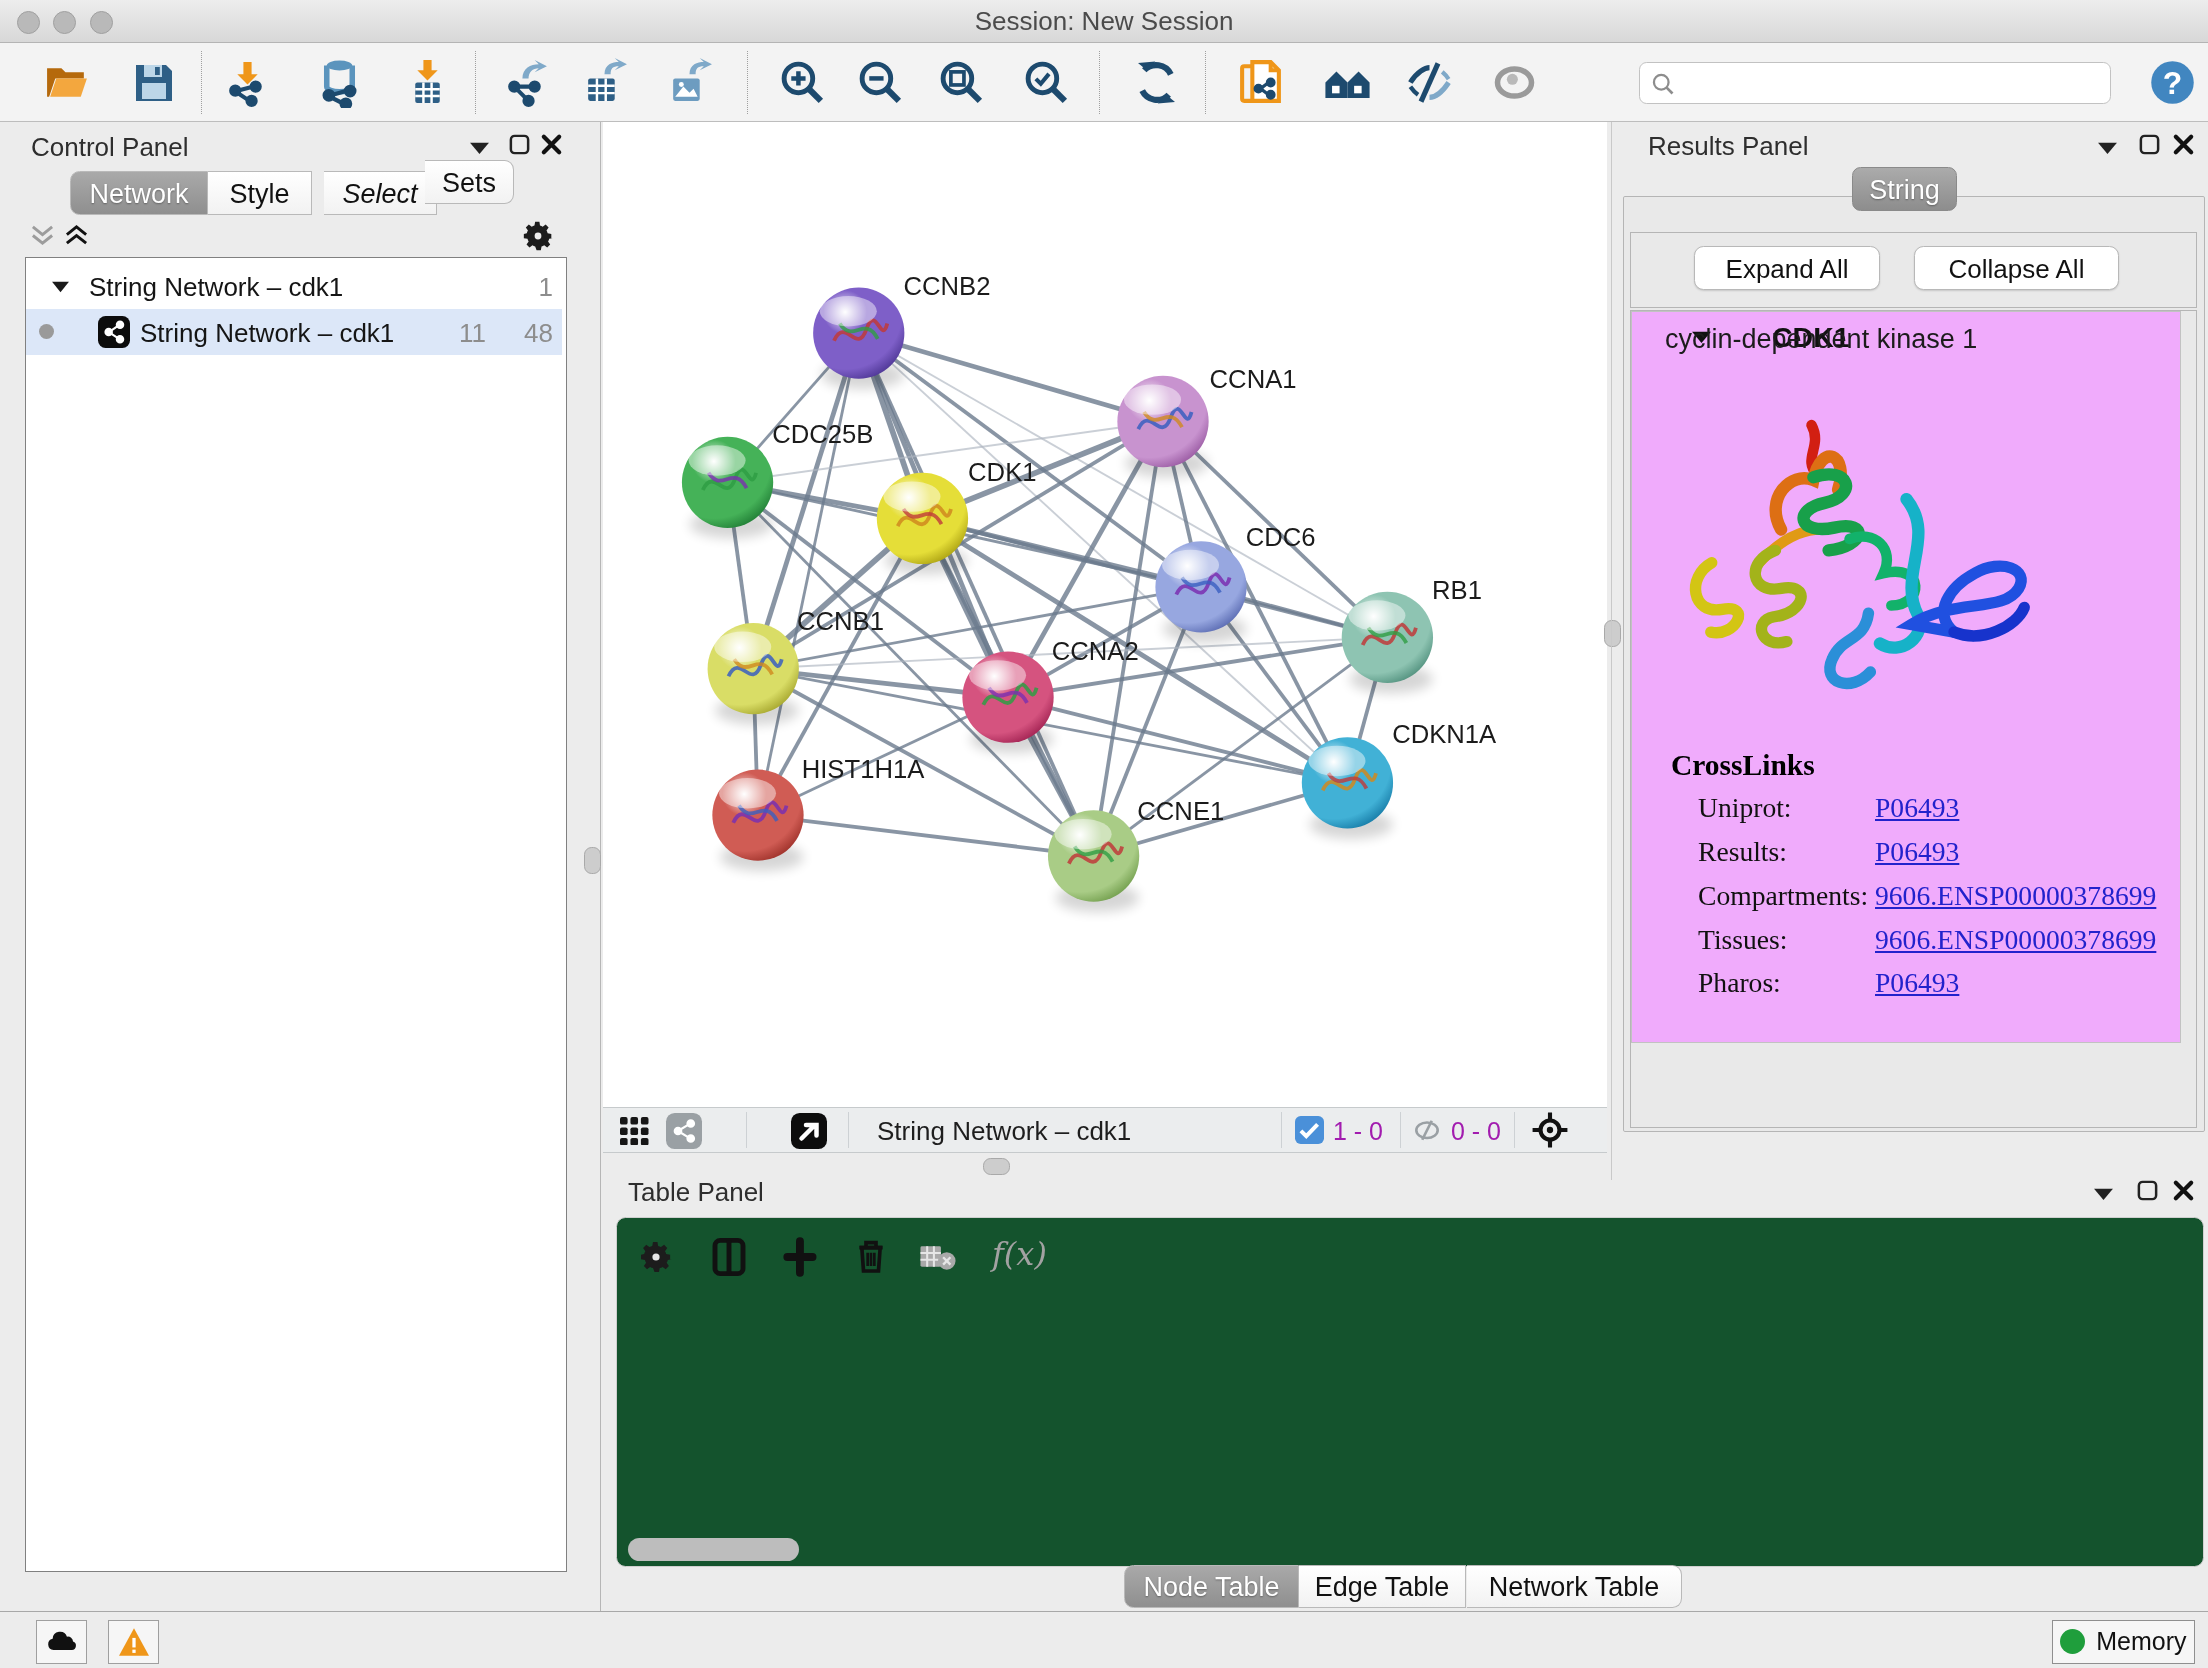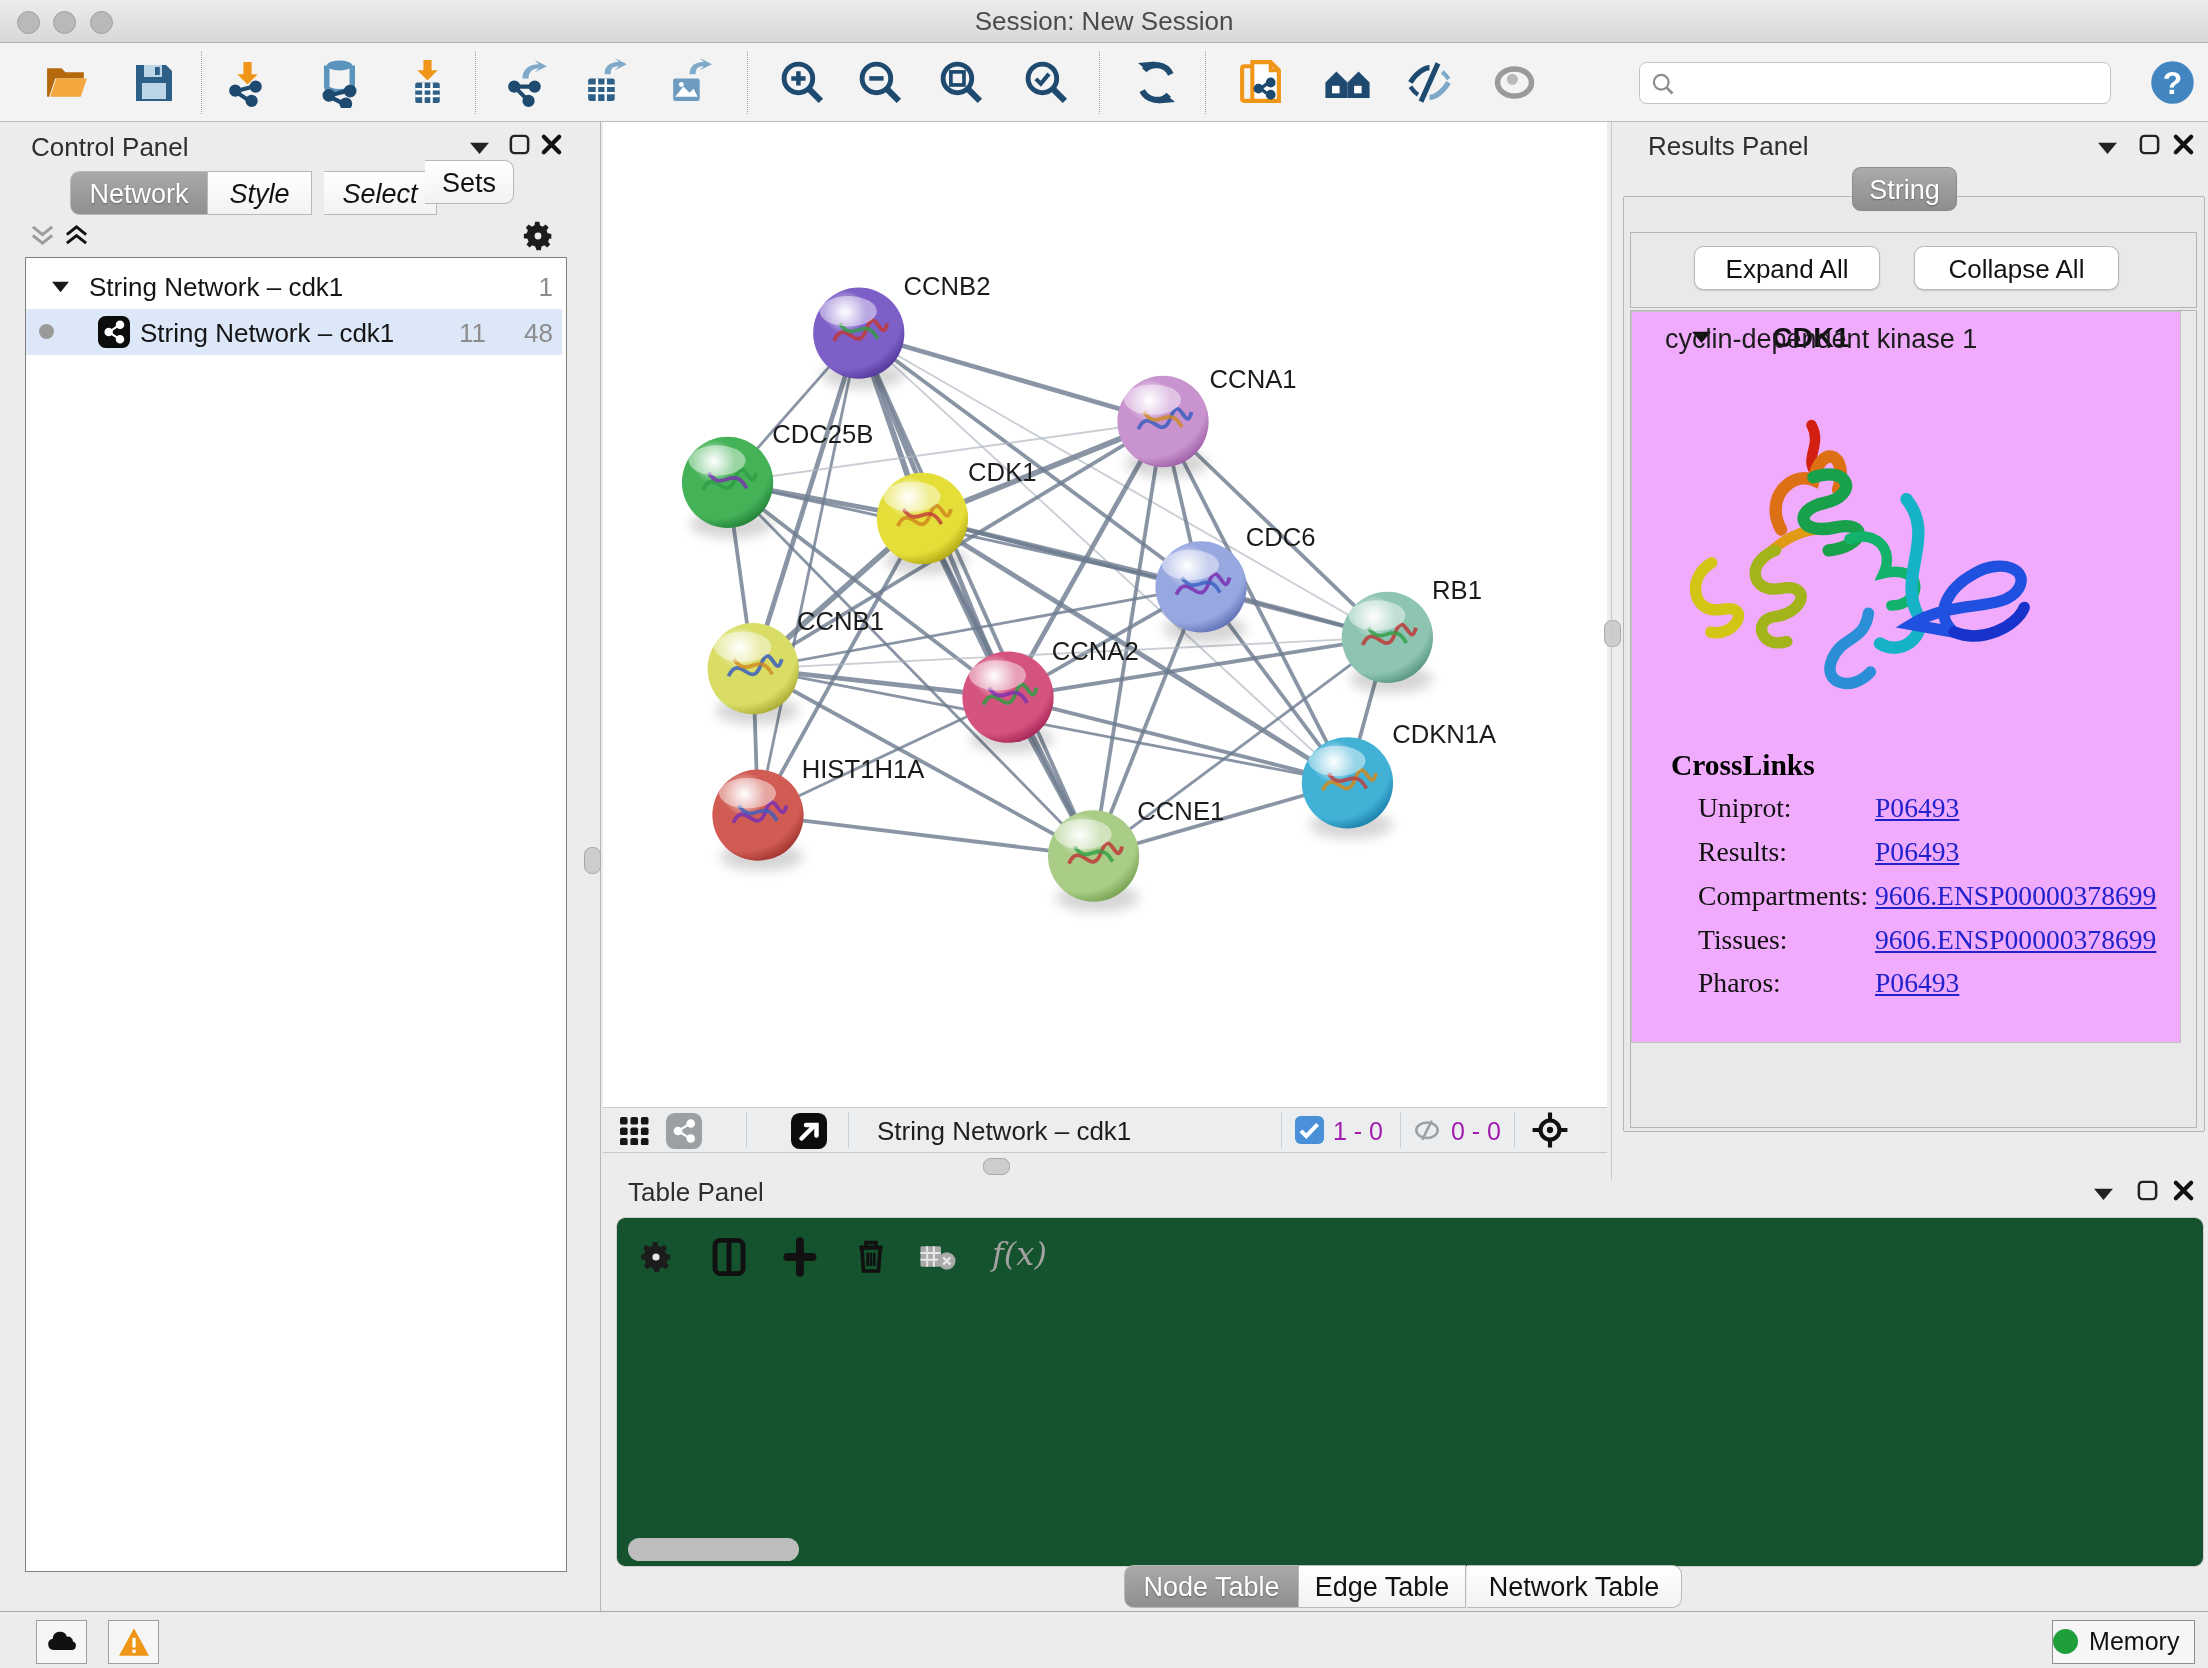--- a/index.html
+++ b/index.html
@@ -54,21 +54,21 @@
   .serif{font-family:"Liberation Serif",serif;}
   #xlhead{position:absolute;left:40px;top:438px;font-size:29.5px;font-weight:bold;color:#000;}
   .xlrow{position:absolute;left:67px;width:476px;font-size:27.6px;color:#111;}
   .xlval{position:absolute;left:177px;color:#2222cc;text-decoration:underline;}
   #tbox{left:616px;top:1217px;width:1586px;height:348px;background:#14532d;border:1px solid #cfcfcf;border-radius:9.5px;}
   #hscroll{left:628px;top:1537px;width:171px;height:23px;background:#bdbdbd;border-radius:11.4px;}
   
   #statusbar{left:0;top:1611px;width:2208px;height:57px;background:#ececec;border-top:1px solid #a8a8a8;}
   .sbtn{position:absolute;top:7.6px;width:49px;height:42px;background:#f6f6f6;border:1.9px solid #9f9f9f;display:flex;align-items:center;justify-content:center;}
   #memorybtn{position:absolute;right:13.3px;top:7.6px;width:141px;height:42px;background:#f6f6f6;border:1.9px solid #8f8f8f;
-      display:flex;align-items:center;font-size:25px;color:#111;}
+      display:flex;align-items:center;justify-content:center;font-size:25px;color:#111;}
   .dot{width:25px;height:25px;border-radius:50%;background:#1f9e3c;margin-right:11.4px;}
   .handle{position:absolute;background:#cdcdcd;border:1px solid #a9a9a9;border-radius:7.6px;}
 </style>
 </head>
 <body>
 
 <div id="titlebar" class="abs">
   <div class="abs" style="left:17px;top:10.5px;">
     <span class="light"></span><span class="light"></span><span class="light"></span>
   </div>
@@ -250,21 +250,21 @@
       <polygon points="2,4 22,4 12,16" fill="#222"></polygon>
     </svg>
   <svg class="abs" style="left:508px;top:11.4px;" width="23" height="23" viewBox="0 0 24 24">
       <rect x="3" y="3" width="18" height="18" rx="4" fill="none" stroke="#222" stroke-width="2.6"></rect>
     </svg>
   <svg class="abs" style="left:540px;top:11.4px;" width="23" height="23" viewBox="0 0 24 24">
       <path d="M4 4 20 20 M20 4 4 20" stroke="#111" stroke-width="4.4" stroke-linecap="round"></path>
     </svg>
 
   <div class="seg first sel" style="left:70px;top:49px;width:138px;">Network</div>
-  <div class="seg" style="left:208px;top:49px;width:104px;font-style:italic;">Style</div>
+  <div class="seg" style="left:208px;top:49px;width:104px;">Style</div>
   <div class="seg" style="left:324px;top:49px;width:113px;font-style:italic;">Select</div>
   <div class="seg last" style="left:425px;top:38px;width:89px;">Sets</div>
 
   <svg class="abs" style="left:28.5px;top:101px;" width="27" height="25" viewBox="0 0 28 26">
       <g stroke="#9c9c9c" stroke-width="3" fill="none">
         <path d="M4 4l10 8 10-8M4 13l10 8 10-8"></path>
       </g>
     </svg>
   <svg class="abs" style="left:63px;top:101px;" width="27" height="25" viewBox="0 0 28 26">
       <g stroke="#111" stroke-width="3" fill="none">

